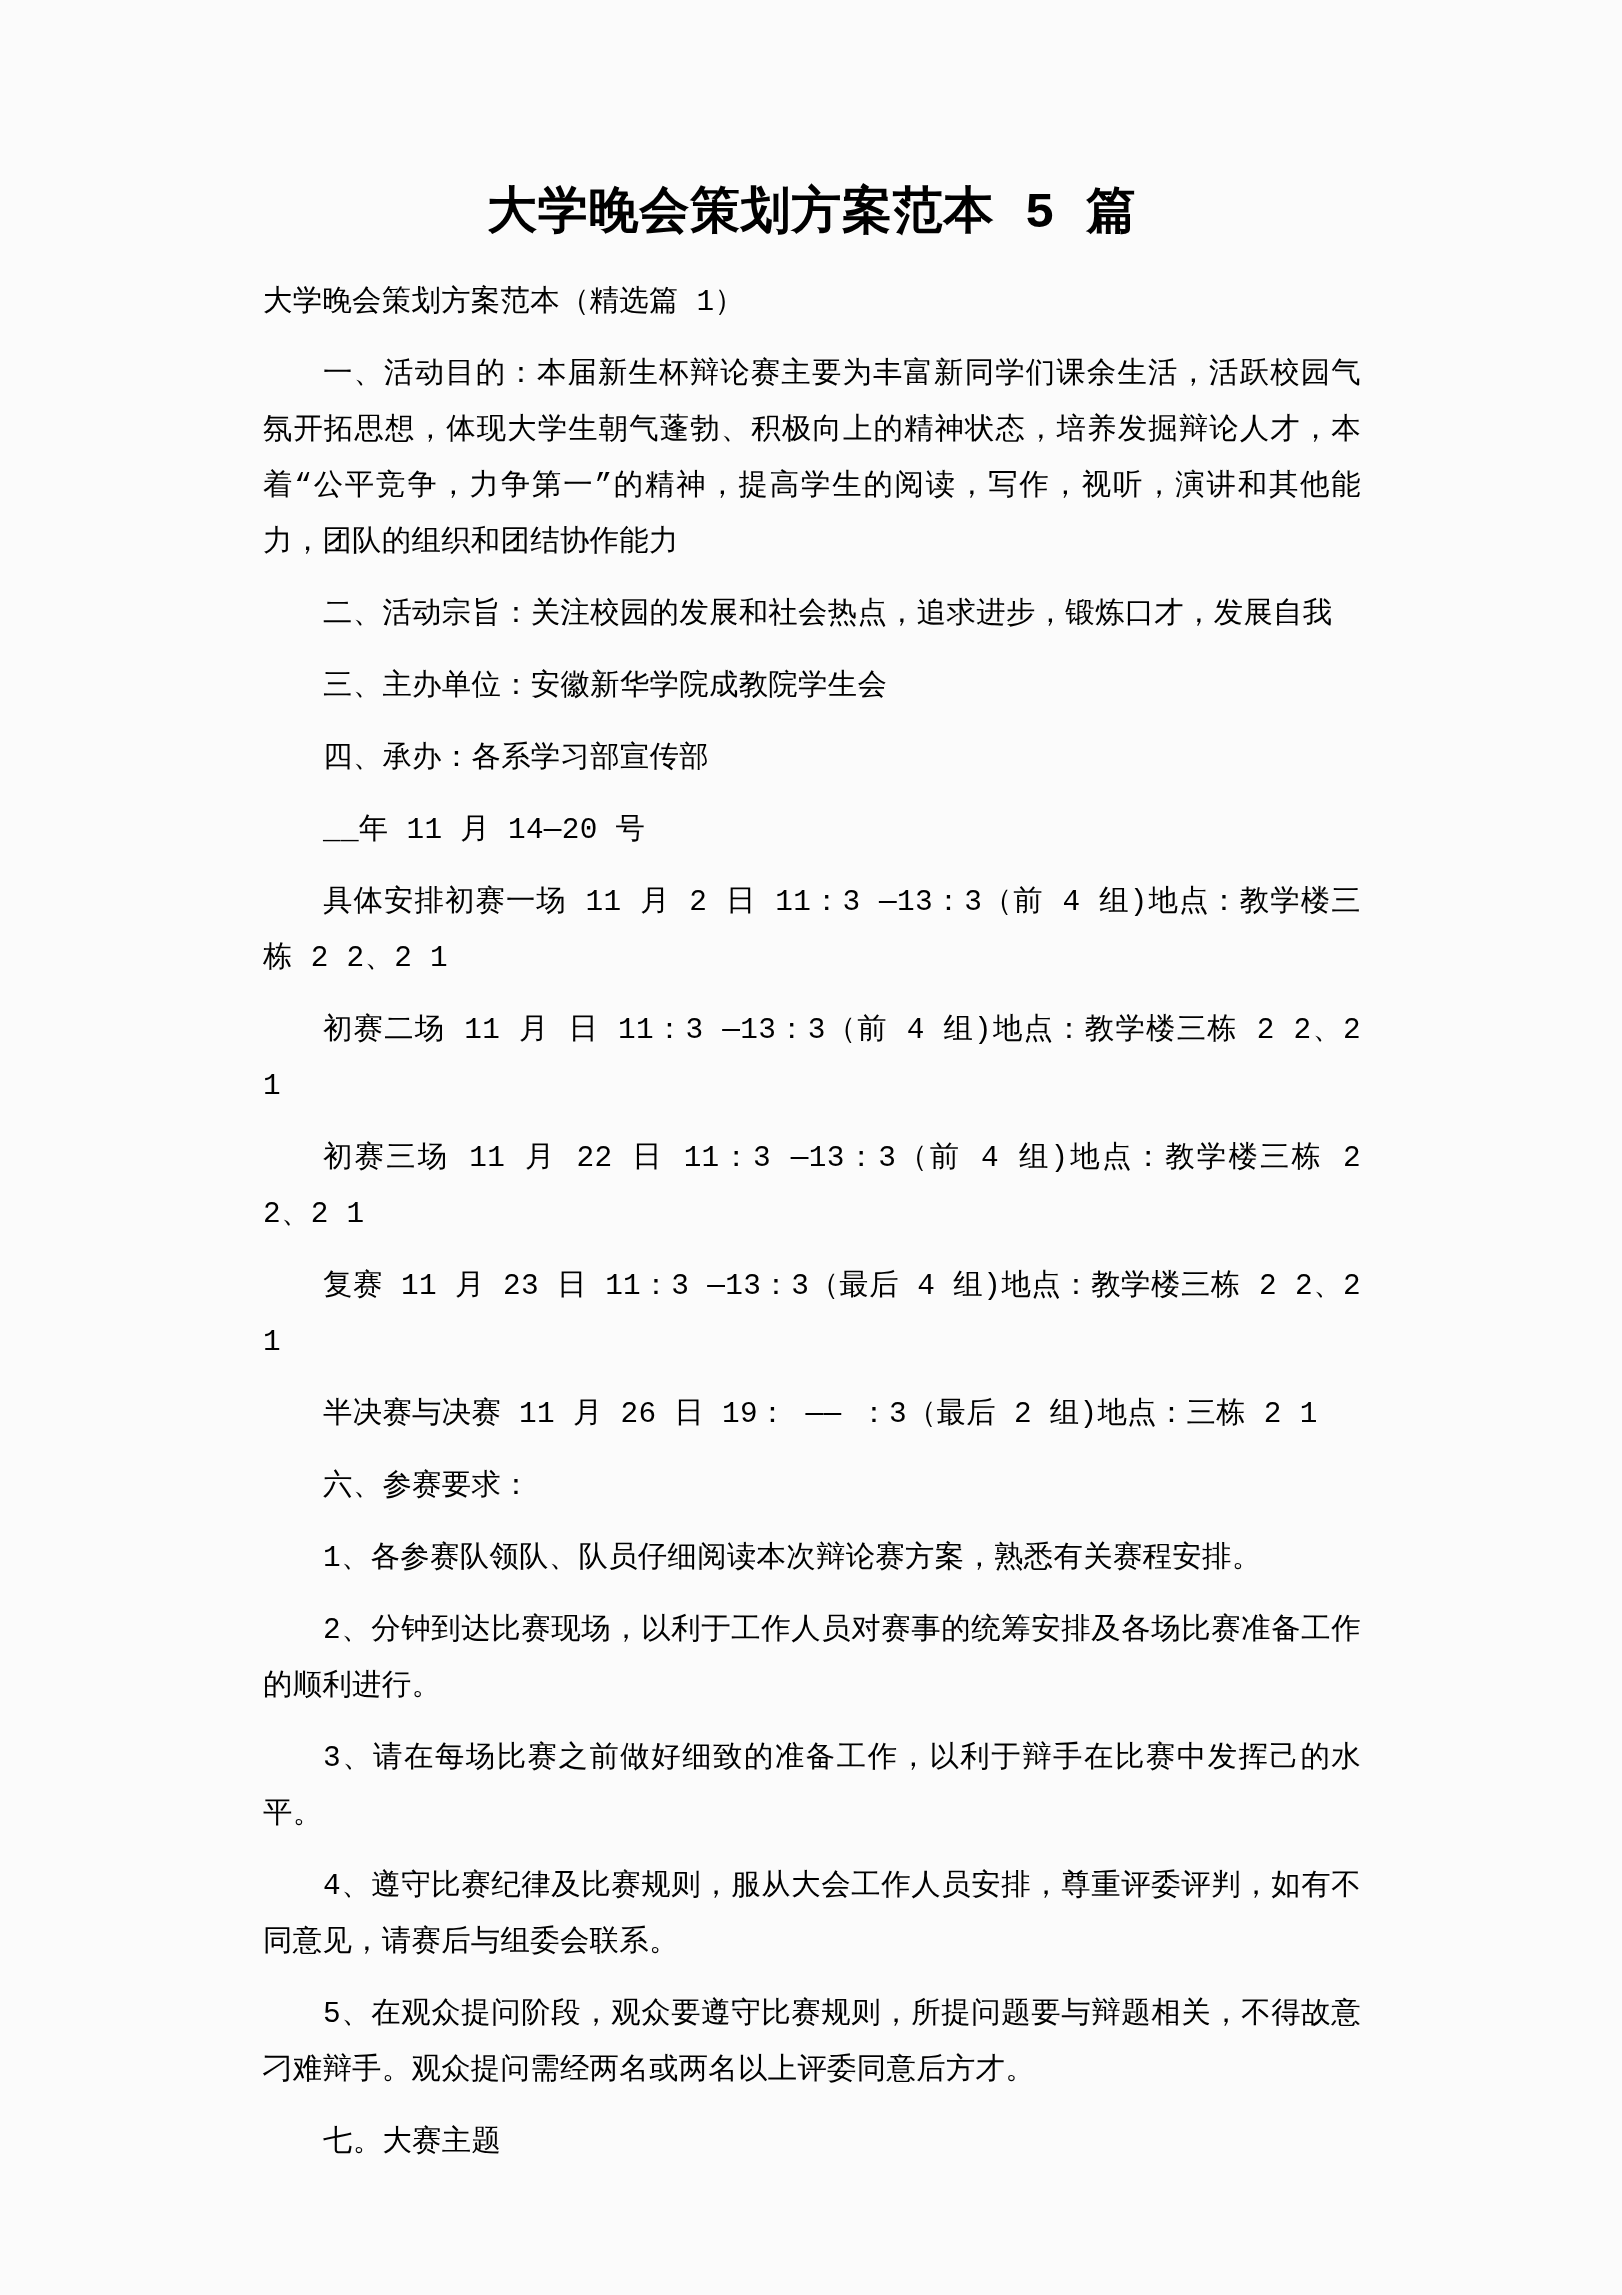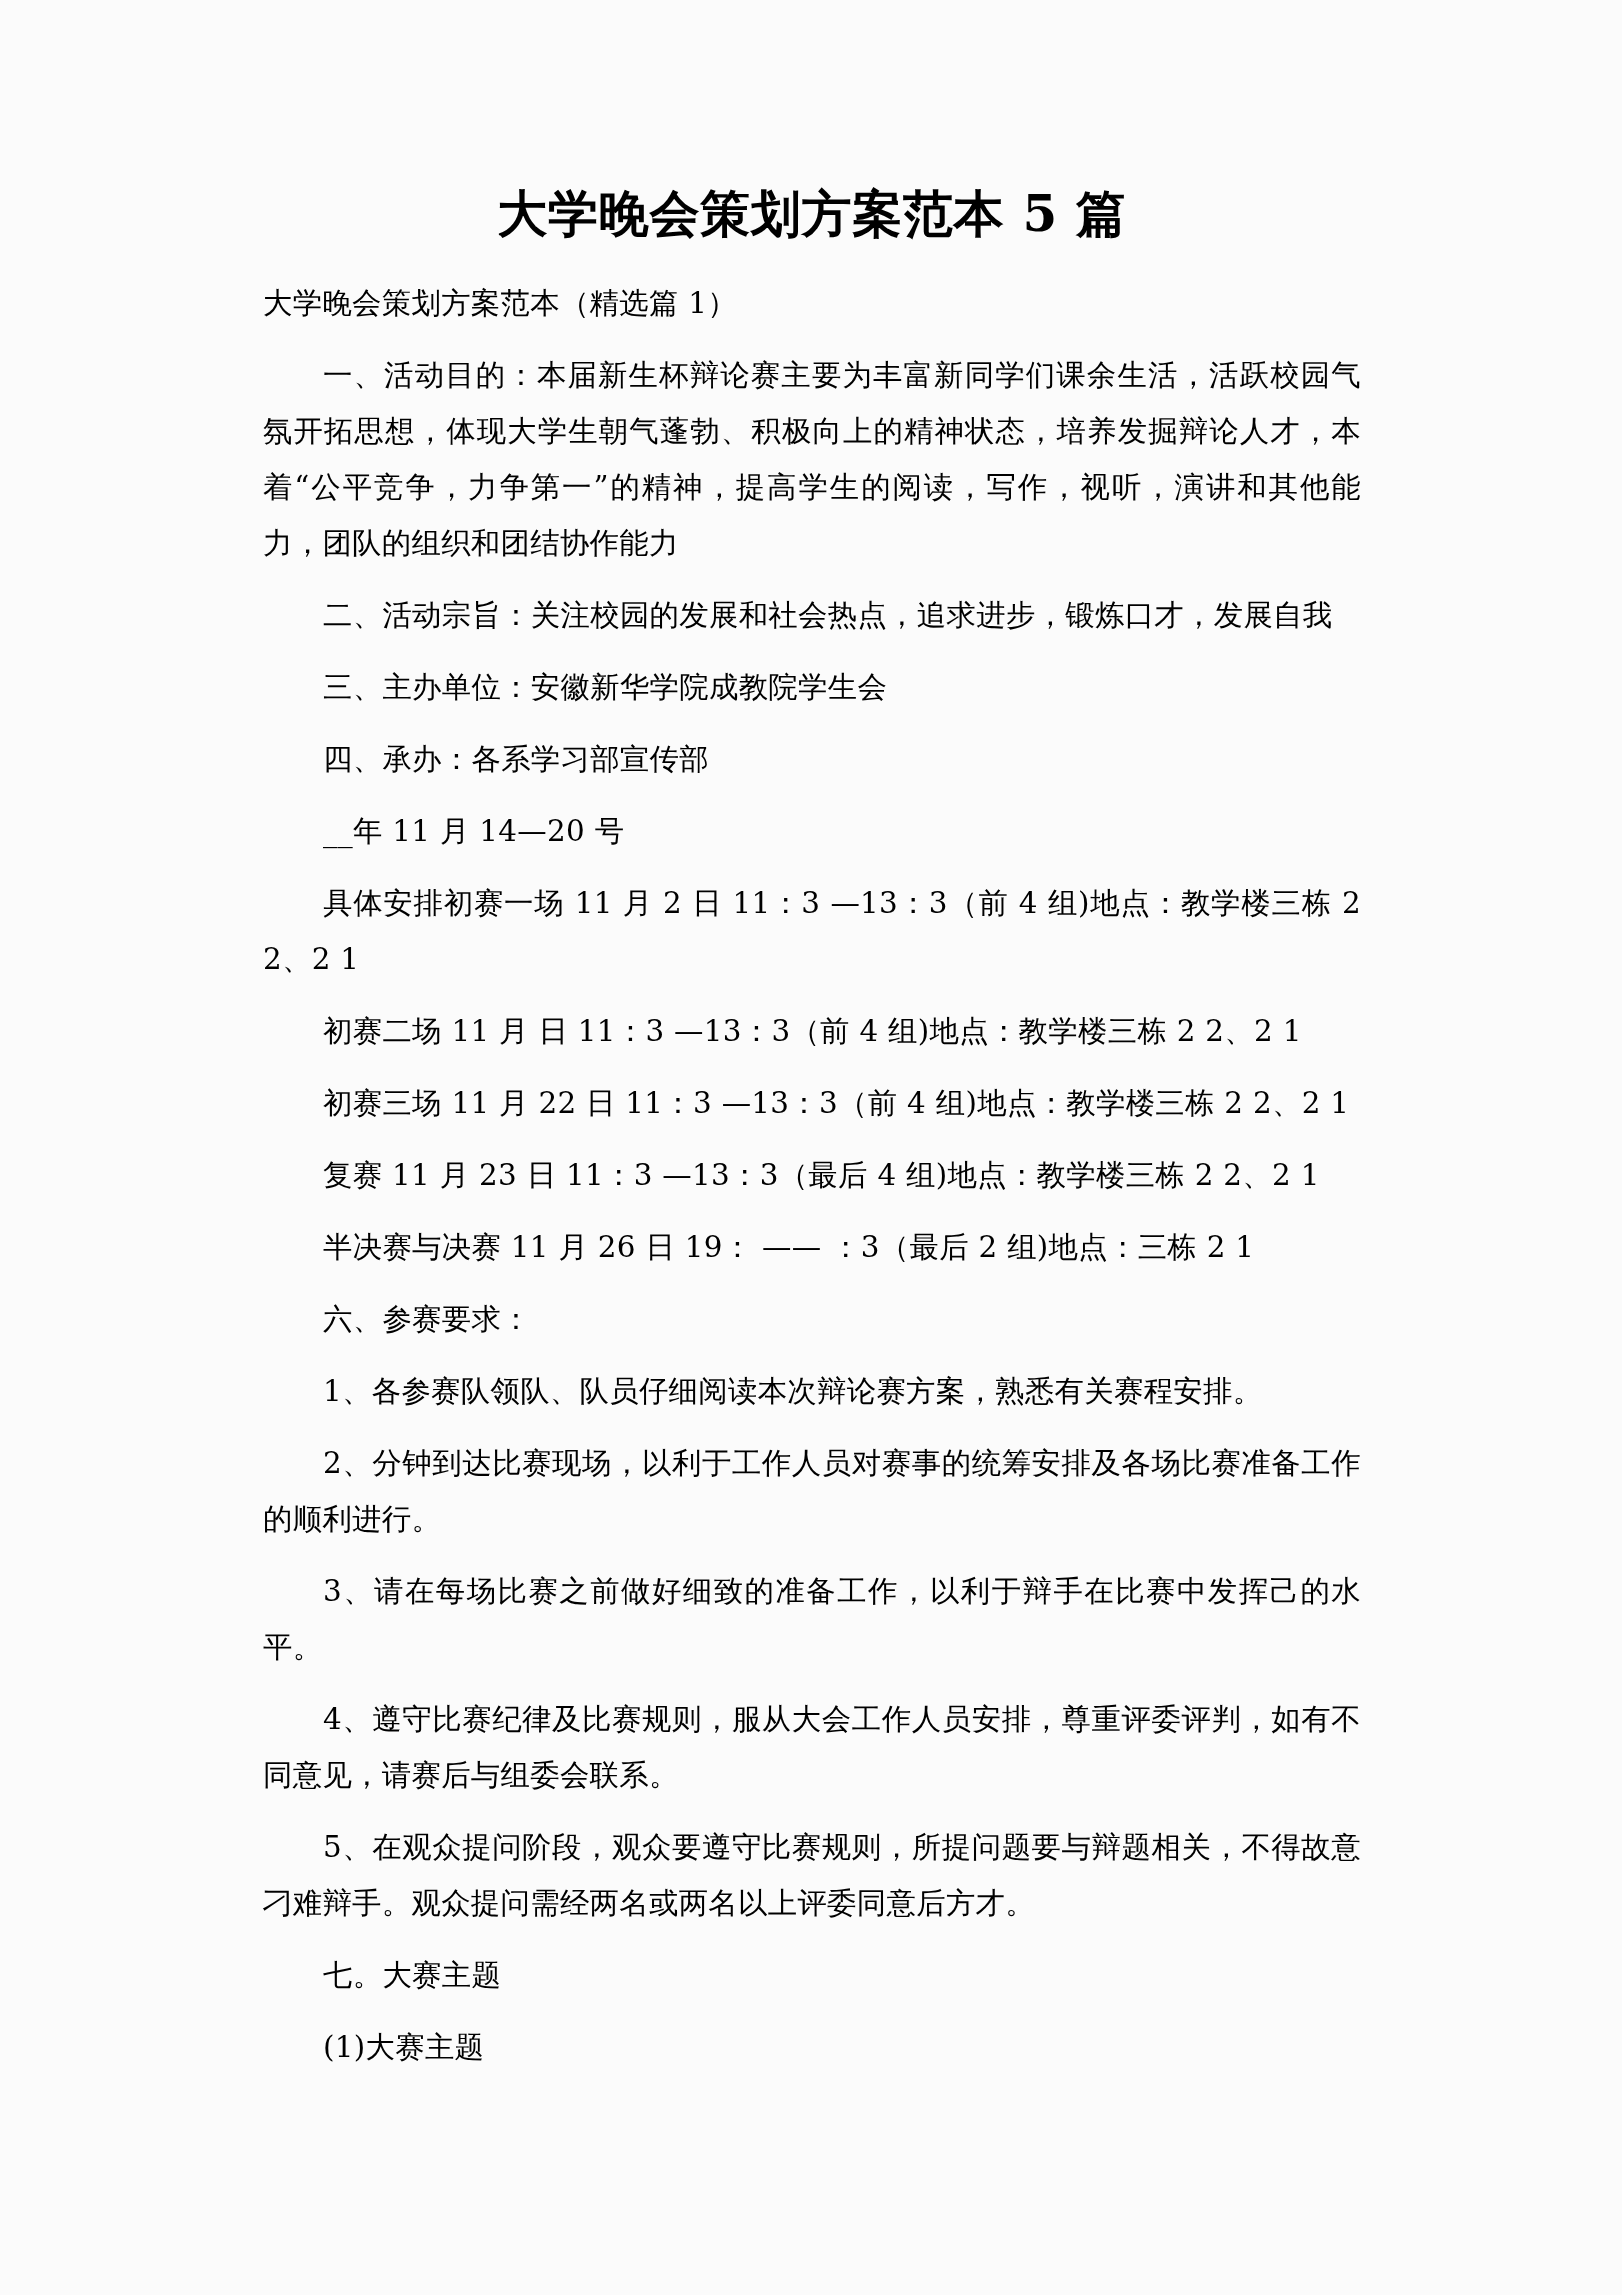--- a/index.html
+++ b/index.html
@@ -17,20 +17,21 @@
     overflow: hidden;
     font-family: "DejaVu Serif", "Liberation Serif", serif;
     color: #000000;
     -webkit-font-smoothing: antialiased;
   }
   .content {
     position: absolute;
     left: 247px;
     top: 0;
     width: 1130px; 
+    font-family: Liberation Mono, monospace;
   }
 
   
   .doc-title {
     margin: 0;
     padding: 0;
     text-align: center;
     font-weight: bold;
     font-size: 50px;
     line-height: 1.05;
@@ -97,17 +98,16 @@
     <p class="para indent">2、分钟到达比赛现场，以利于工作人员对赛事的统筹安排及各场比赛准备工作的顺利进行。</p>
 
     <p class="para indent">3、请在每场比赛之前做好细致的准备工作，以利于辩手在比赛中发挥己的水平。</p>
 
     <p class="para indent">4、遵守比赛纪律及比赛规则，服从大会工作人员安排，尊重评委评判，如有不同意见，请赛后与组委会联系。</p>
 
     <p class="para indent">5、在观众提问阶段，观众要遵守比赛规则，所提问题要与辩题相关，不得故意刁难辩手。观众提问需经两名或两名以上评委同意后方才。</p>
 
     <p class="para indent">七。大赛主题</p>
 
-    <p class="para indent">(1)大赛主题</p>
 
   </div>
 </div>
 
 
 </body></html>

